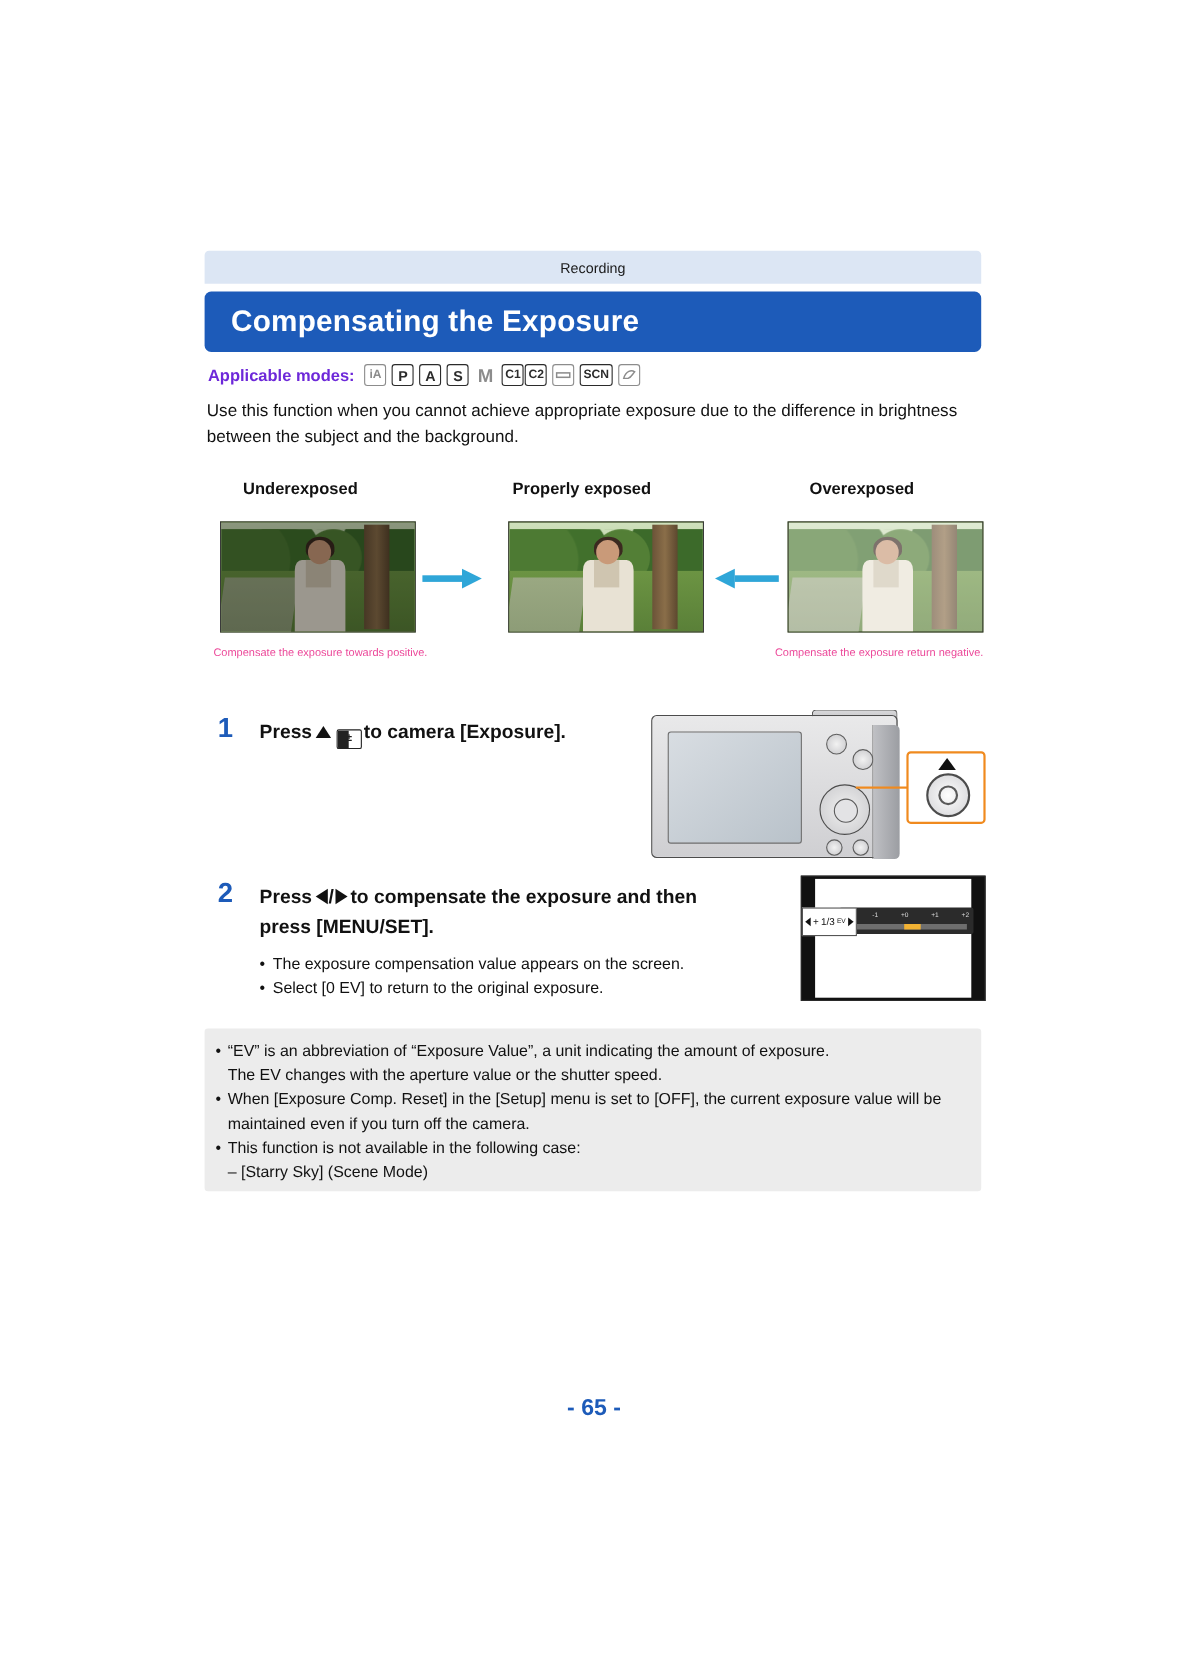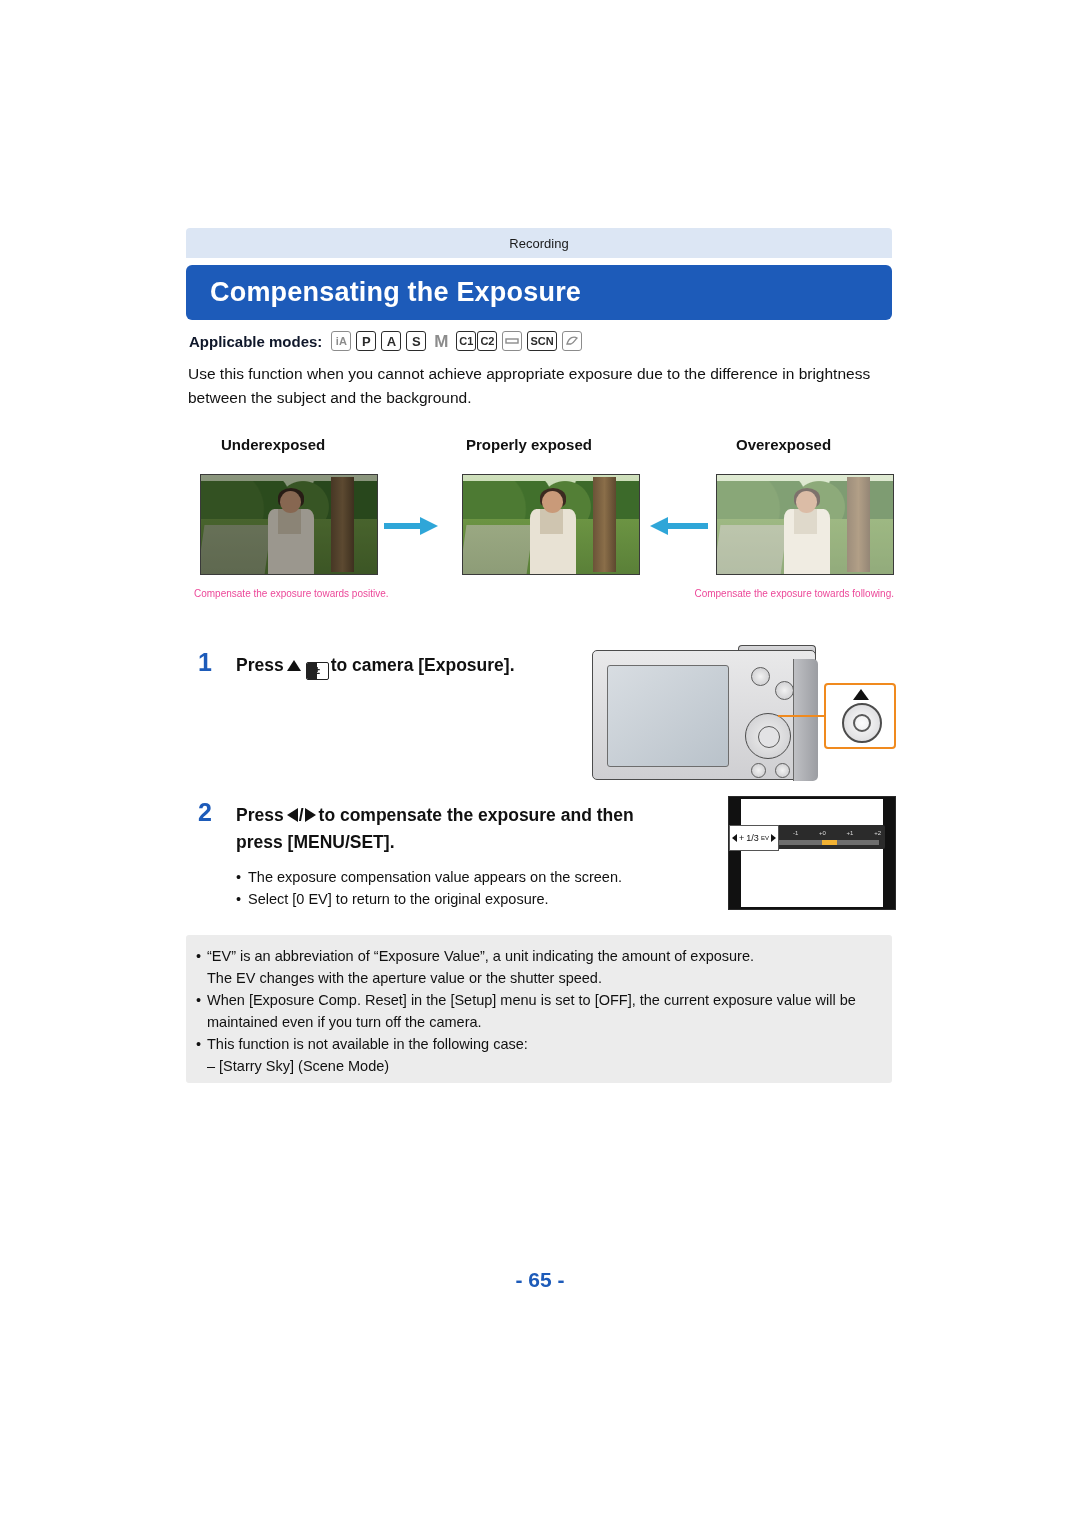--- a/index.html
+++ b/index.html
@@ -64,21 +64,21 @@
     position: absolute;
     left: 189px;
     top: 331px;
     display: flex;
     align-items: center;
     gap: 5px;
   }
   .modes-label {
     font-size: 15px;
     font-weight: bold;
-    color: #0f172a;
+    color: #6d28d9;
     margin-right: 4px;
   }
   .mode-icon {
     display: inline-flex;
     align-items: center;
     justify-content: center;
     height: 20px;
     min-width: 20px;
     border: 1.6px solid #8c8c8c;
     border-radius: 3px;
@@ -614,21 +614,21 @@
         <div class="path"></div>
           <div class="trunk"></div>
         <div class="person-body"></div>
           <div class="person-scarf"></div>
         <div class="person-hair"></div>
           <div class="person-head"></div>
       </div>
     </div>
 
     <div class="ex-caption left">Compensate the exposure towards positive.</div>
-    <div class="ex-caption right">Compensate the exposure towards following.</div>
+    <div class="ex-caption right">Compensate the exposure return negative.</div>
   </div>
 
   <div class="step step1">
     <div class="step-num">1</div>
     <div class="step-text">
       <span>Press</span><span class="tri-up"></span><span class="inline-icon">
           <span class="half"></span>
           <span class="pm">±</span>
         </span><span>to camera [Exposure].</span>
     </div>

